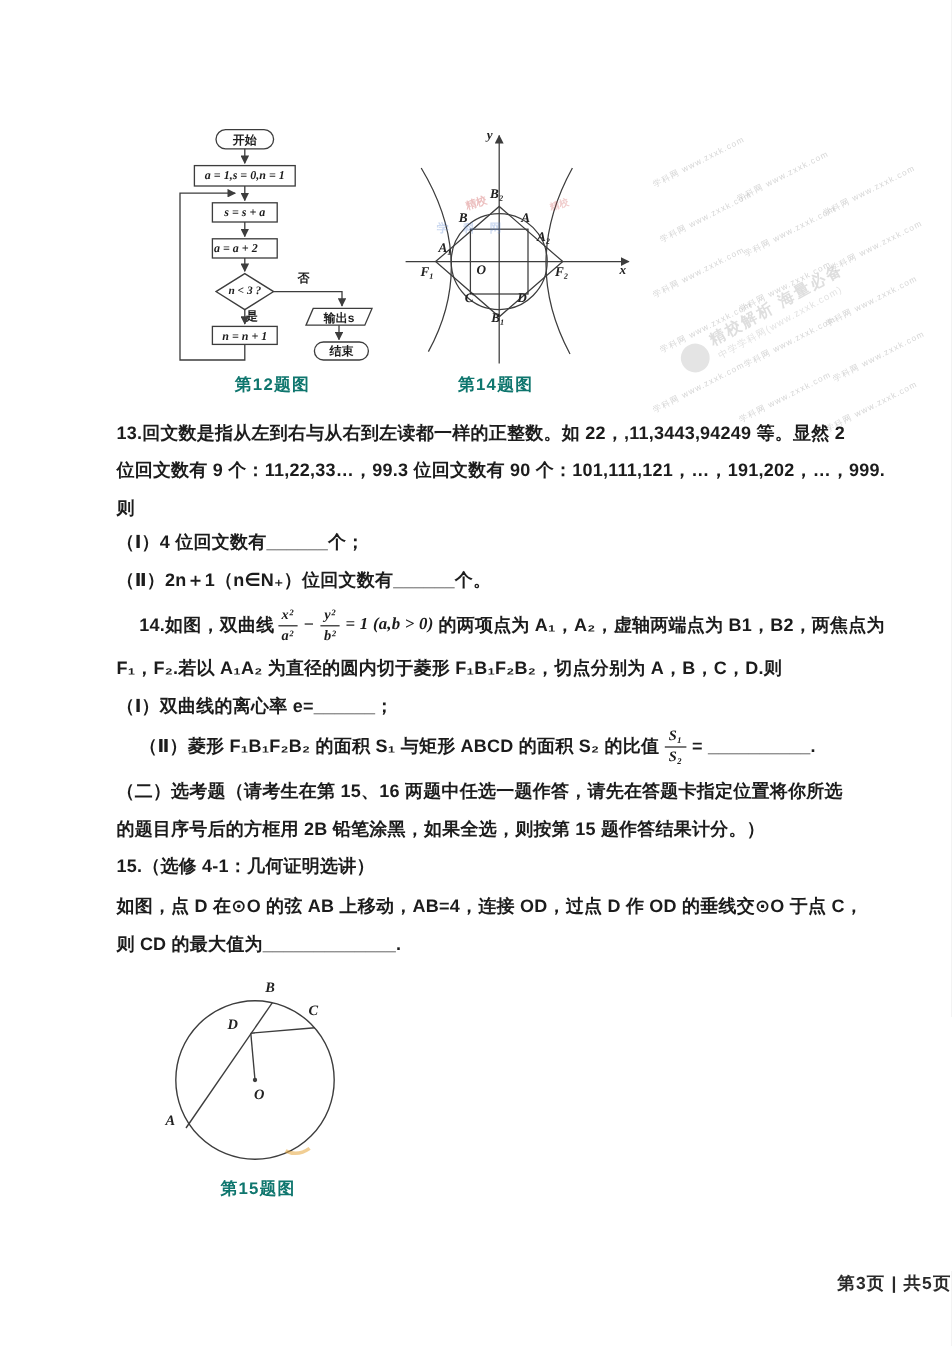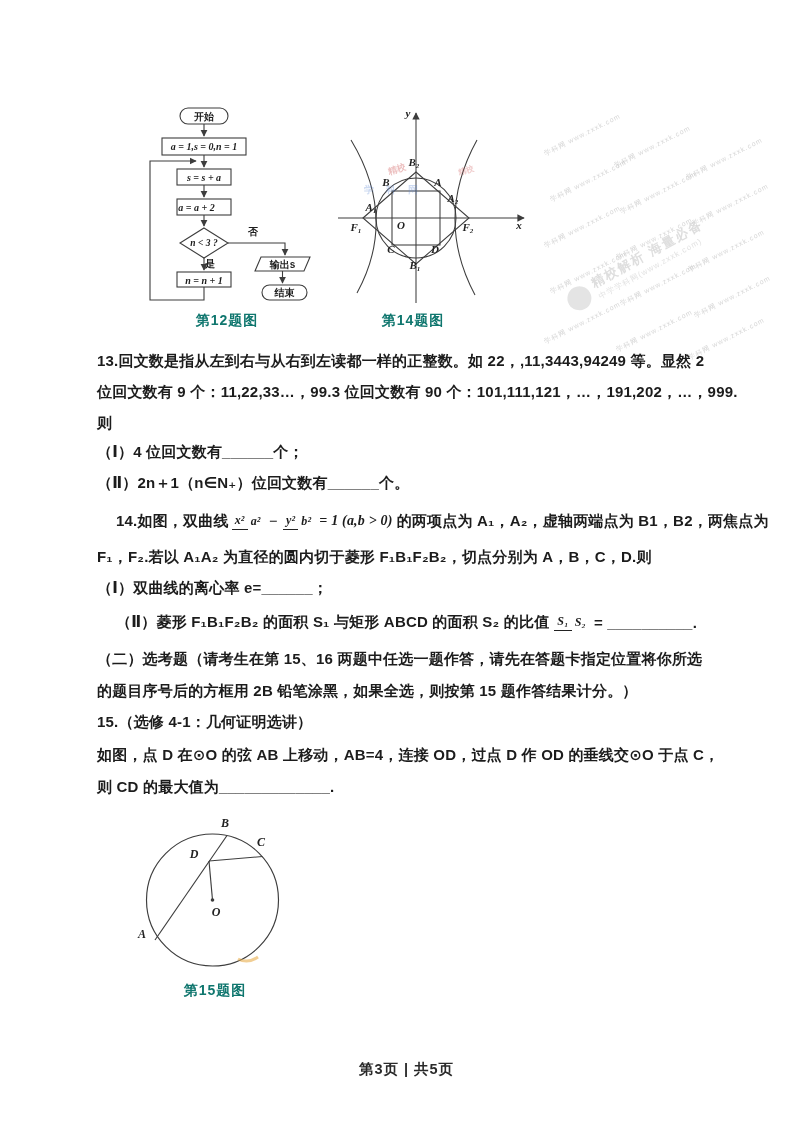--- a/index.html
+++ b/index.html
@@ -9,21 +9,21 @@
     font-family:"Liberation Sans","DejaVu Sans",sans-serif; color:#1c1c1c;
   }
   
   .tline {
     position:absolute; left:97px; width:612px; height:22px;
     font-size:15px; font-weight:600; letter-spacing:.2px;
     white-space:nowrap; color:#1c1c1c;
   }
   .mline { display:flex; align-items:center;margin-left:19px; }
   .math  { font-family:"Liberation Serif","DejaVu Serif",serif; font-style:italic; font-weight:600; }
-  .frac  { display:inline-flex; flex-direction:row; align-items:center;
+  .frac  { display:inline-flex; flex-direction:column; align-items:center;
            margin:0 3px; line-height:1.1;
            font:italic 600 12px "Liberation Serif","DejaVu Serif",serif; }
   .frac .num { padding:0 3px 1px 3px; border-bottom:1.4px solid #222; }
   .frac .den { padding:0 3px; }
   
   .fig { position:absolute; }
   .fig svg { position:absolute; left:0; top:0; }
   .fl {
     position:absolute; transform:translate(-50%,-50%); white-space:nowrap;
     font:italic 600 11px "Liberation Serif","DejaVu Serif",serif; color:#222;
@@ -45,21 +45,21 @@
   }
   .bigwm {
     position:absolute; transform:rotate(-29deg); opacity:.55; pointer-events:none;
     display:flex; align-items:center; gap:6px; color:#c6c6c6;
   }
   .bigwm .owl { width:24px; height:24px; border-radius:50%; background:#cecece; flex:0 0 auto; }
   .bigwm .l1 { font-size:13px; font-weight:700; letter-spacing:2px; color:#c4c4c4; white-space:nowrap; }
   .bigwm .l2 { font-size:8px; letter-spacing:1px; color:#cacaca; white-space:nowrap; }
   .artifact { position:absolute; pointer-events:none; white-space:nowrap; }
   .footer {
-    position:absolute; left:0; right:0; top:1060px; text-align:center;
+    position:absolute; left:0; right:0; top:1060px; text-align:right;
     font-size:14.5px; font-weight:600; color:#2a2a2a; letter-spacing:1px;padding-left:20px;
   }
 </style>
 </head>
 <body>
 
 <div class="page">
 
   <span class="stamp" style="left:540px;top:130px">学科网 www.zxxk.com</span>
   <span class="stamp" style="left:610px;top:142px">学科网 www.zxxk.com</span>

